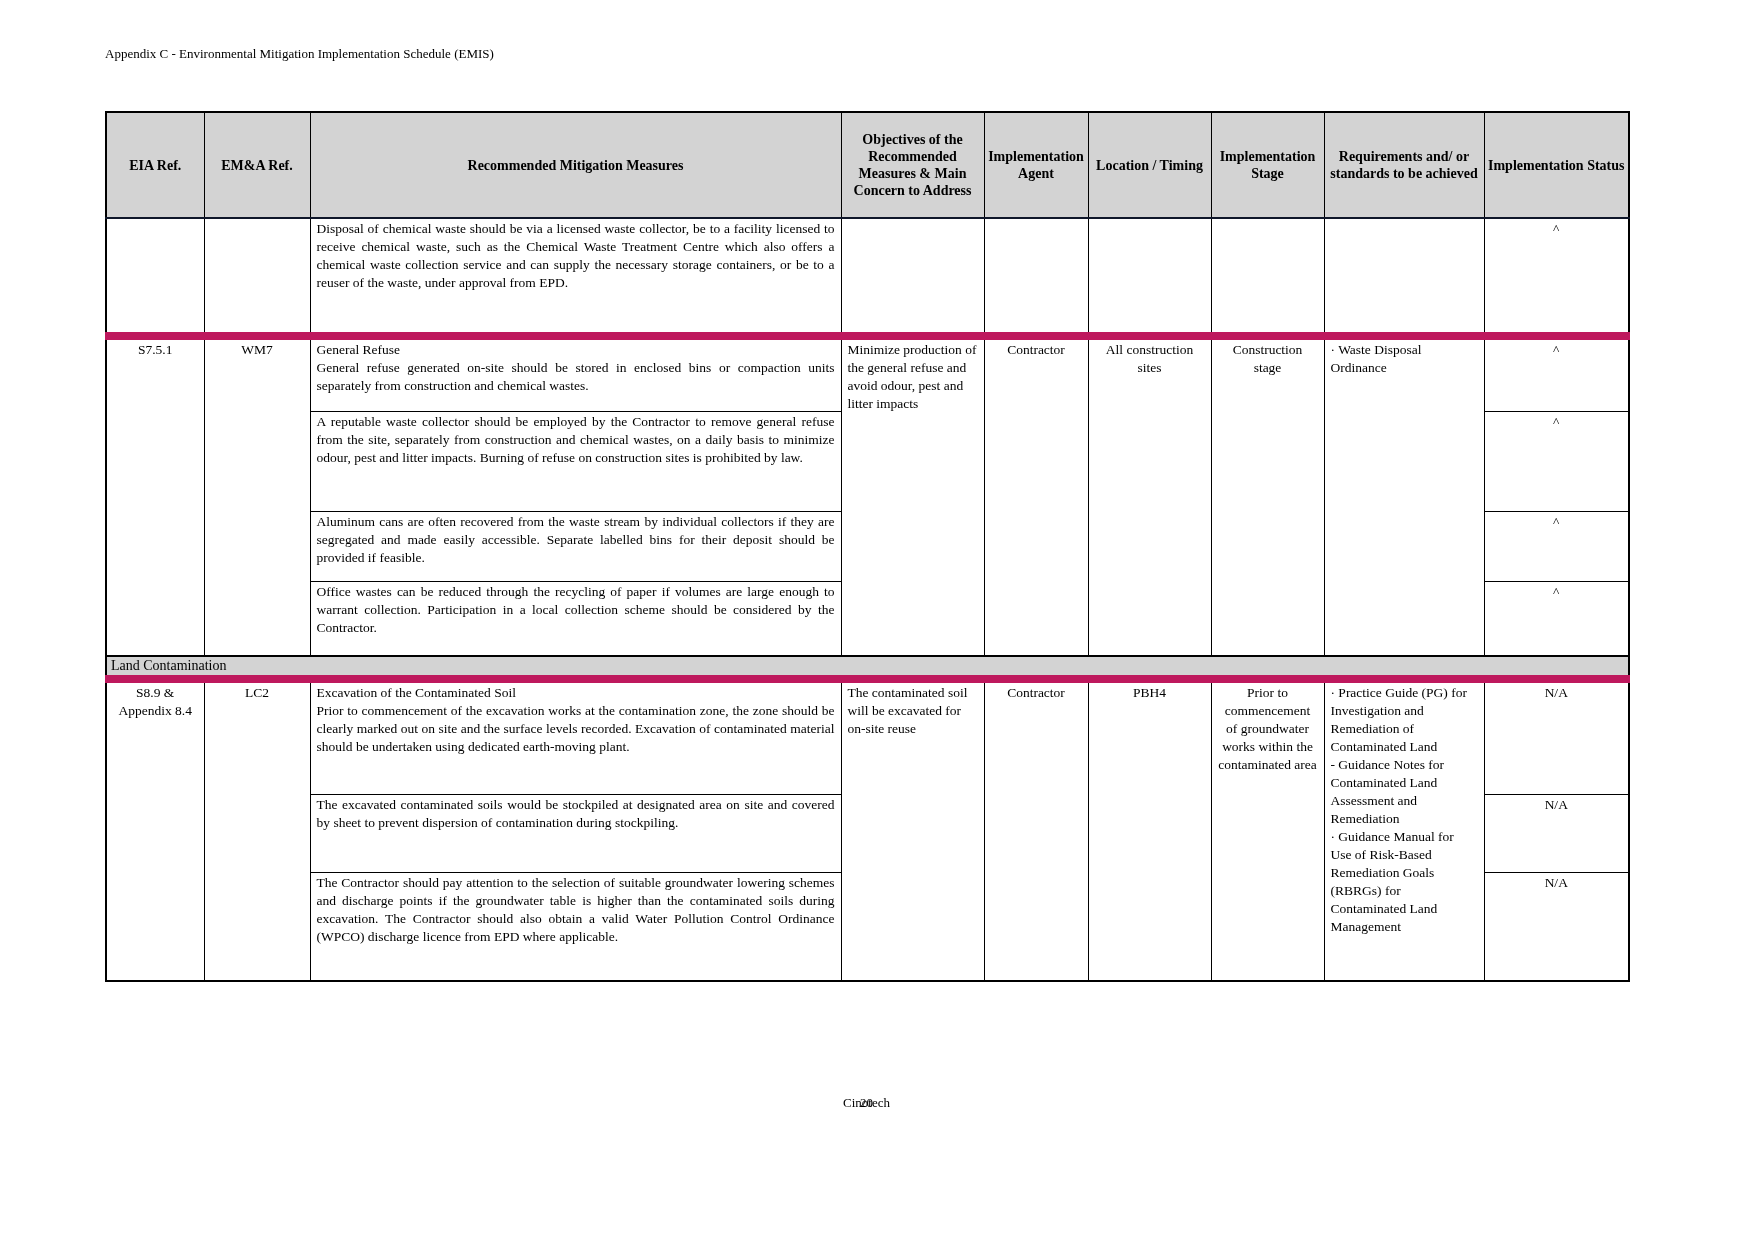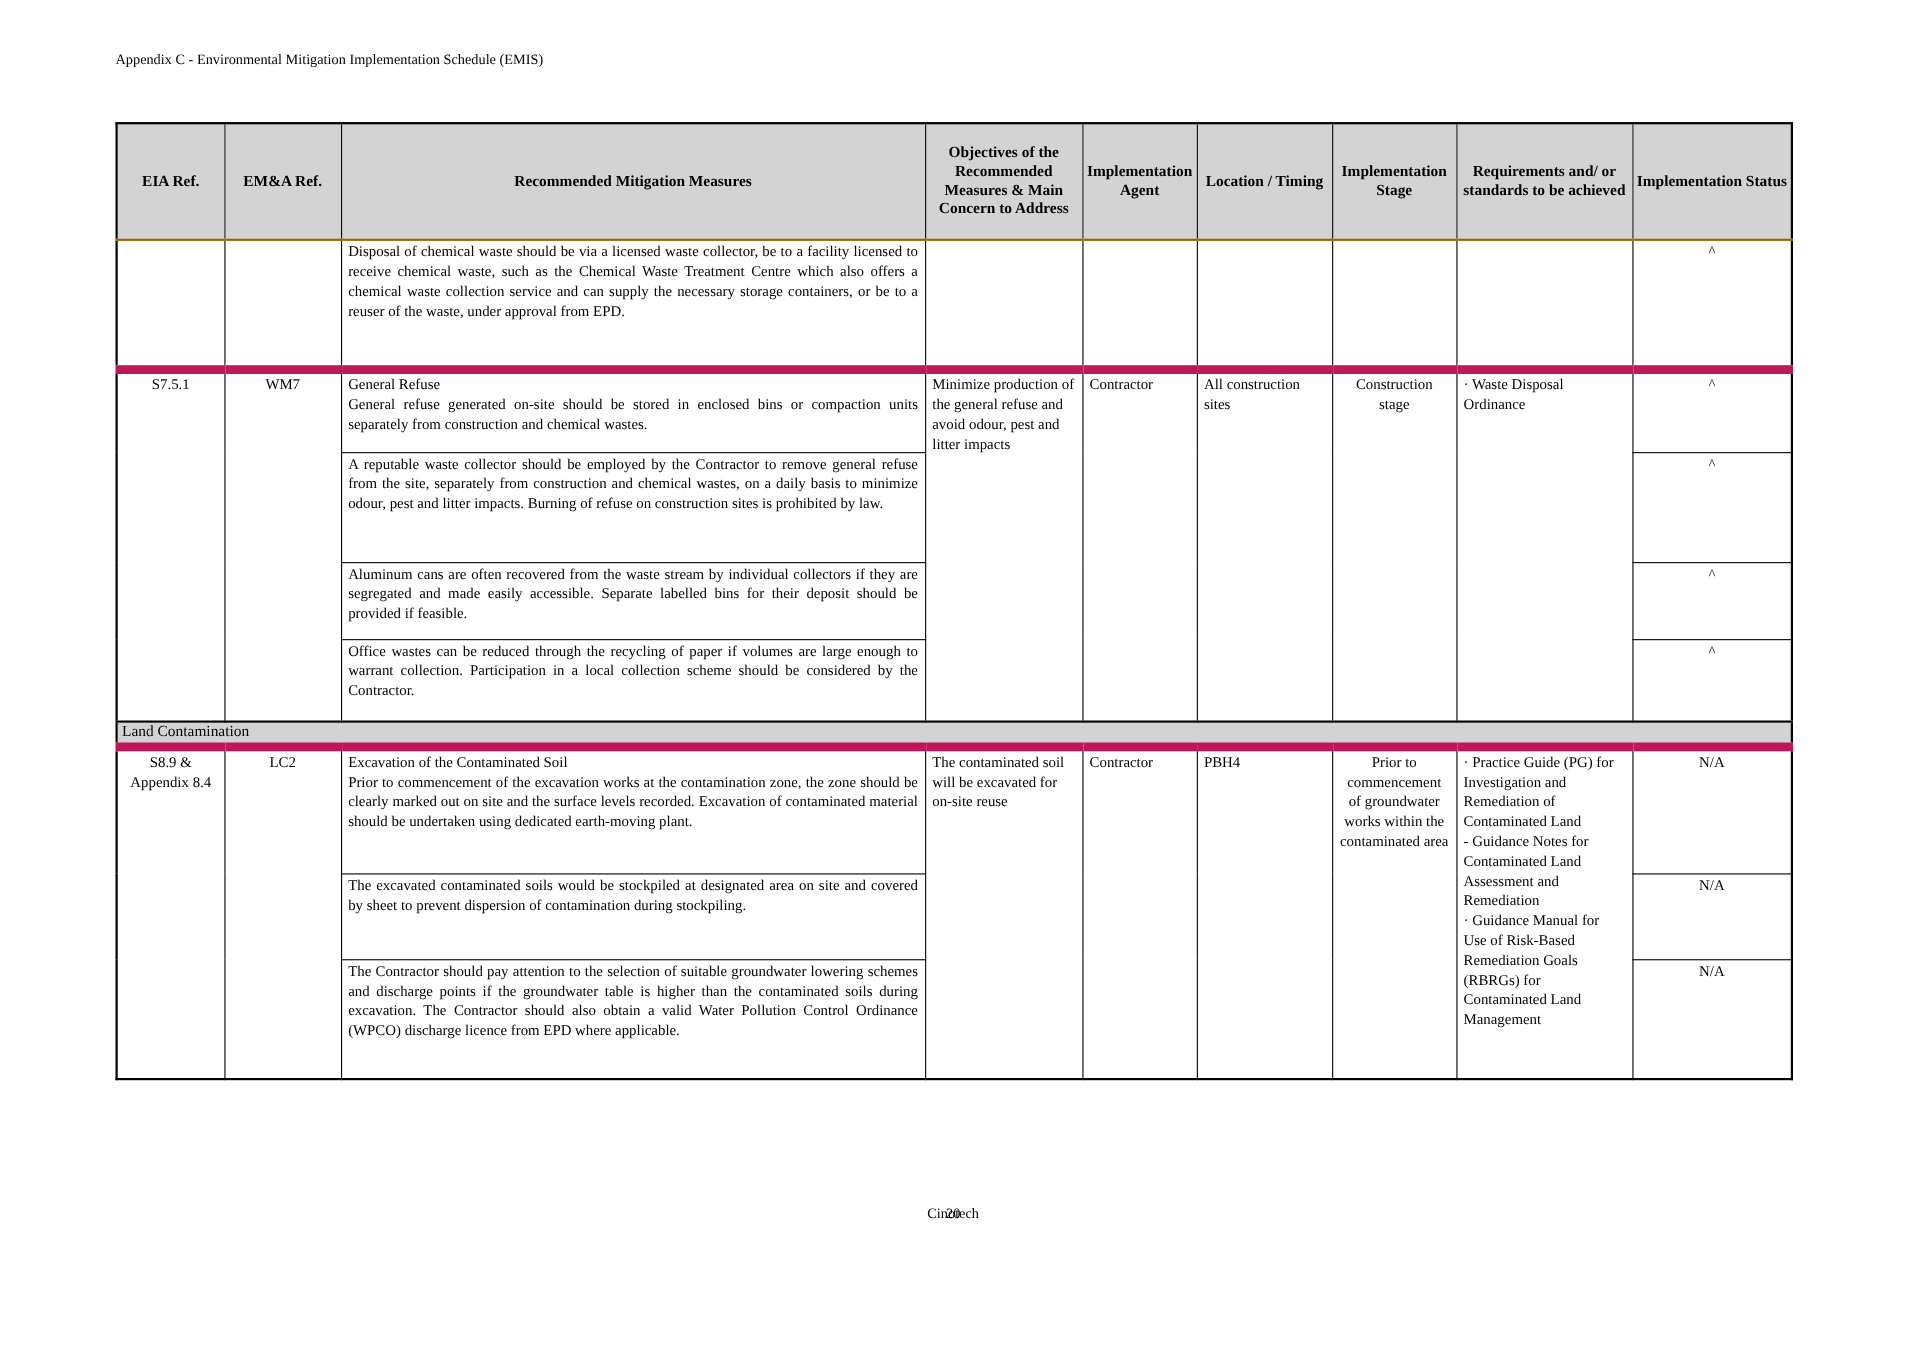--- a/index.html
+++ b/index.html
@@ -31,26 +31,26 @@
     overflow:hidden;
     word-wrap:break-word;
   }
   table.emis th{
     background:#d3d3d3;
     font-size:14px;
     line-height:17px;
     font-weight:bold;
     text-align:center;
     vertical-align:middle;
-    border-bottom:2px solid #a16207;
+    border-bottom:2px solid #0f172a;
     padding:18px 2px;
     overflow-wrap:break-word;
   }
   tr.thick td{border-top:8px solid #be185d;}
-  td.c-center{}
+  td.c-center{text-align:center;}
   td.c-just{text-align:justify;}
   td.c-eia{text-align:center;padding:3px 16px;}
   td.c-ema{text-align:center;padding:3px 4px;}
   td.c-obj{padding:2px 4px;}
   td.c-stage{text-align:center;padding:2px 19px;overflow-wrap:break-word;}
   td.c-req{padding:2px 8px;}
   td.c-status{text-align:center;padding:3px 2px;}
   .measure-title{display:block;}
   .req-item{display:block;}
   tr.section-row td{

